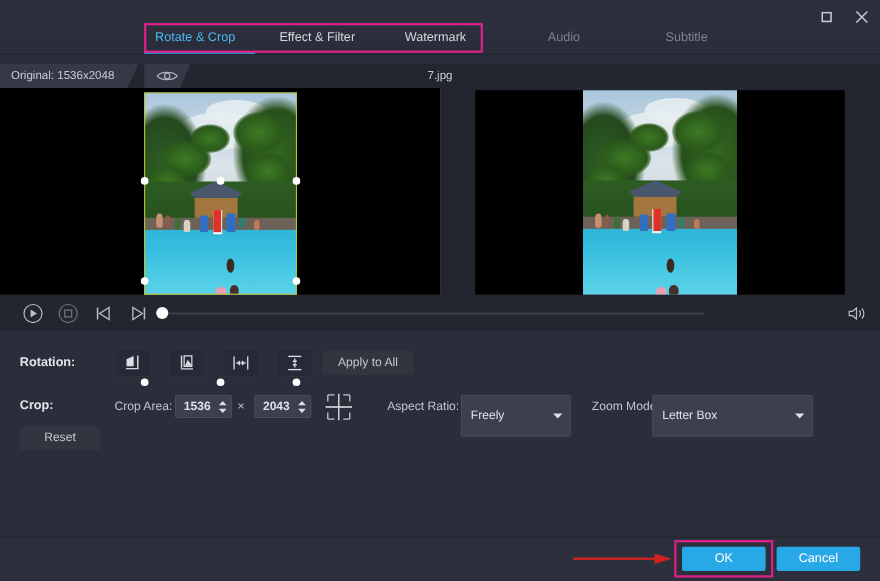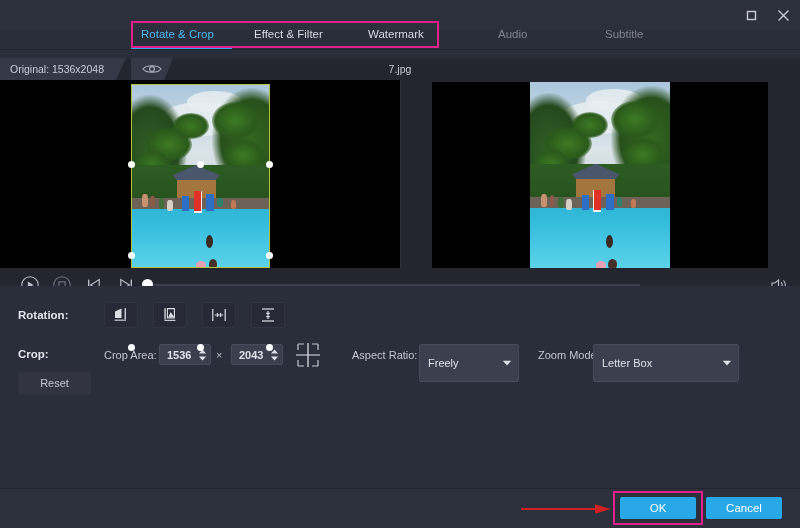--- a/index.html
+++ b/index.html
@@ -210,21 +210,21 @@
     color: #c9ccd6; white-space: nowrap;
   }
   .timecode .cur { color: #2fa8e8; }
   .vol {
     position: absolute; right: 12px; top: 0; height: 33px;
     display: flex; align-items: center; cursor: pointer;
   }
 
   
   .panel {
-    position: absolute; left: 0; top: 286px; width: 800px; height: 187px;
+    position: absolute; left: 0; top: 301px; width: 800px; height: 187px;
     background: #2a2d3a;
     padding-left: 21px;
   }
   .row-label {
     position: absolute;
     font-size: 11.5px; font-weight: bold; color: #e2e4ea;
   }
   .icon-btn {
     position: absolute; width: 34px; height: 26px;
     background: #272a36; border: 1px solid #31343f; border-radius: 2px;
@@ -485,20 +485,21 @@
       </svg>
     </div>
     <div class="icon-btn" style="left:251px;top:16px;">
       <svg width="18" height="18" viewBox="0 0 18 18">
         <rect x="3" y="2.4" width="12" height="1.2" fill="#dcdee4"></rect>
         <rect x="3" y="14.4" width="12" height="1.2" fill="#dcdee4"></rect>
         <path d="M9 5 L9 8.2 M9 8.2 L7.3 6.9 M9 8.2 L10.7 6.9" stroke="#dcdee4" stroke-width="1.2" fill="none"></path>
         <path d="M9 13 L9 9.8 M9 9.8 L7.3 11.1 M9 9.8 L10.7 11.1" stroke="#dcdee4" stroke-width="1.2" fill="none"></path>
       </svg>
     </div>
+    <div class="wide-btn" style="left:293px;top:18px;width:83px;height:22px;">Apply to All</div>
 
     <div class="row-label" style="left:18px;top:62px;">Crop:</div>
     <div class="wide-btn" style="left:18px;top:86px;width:73px;height:22px;">Reset</div>
 
     <div class="field-label" style="left:104px;top:63px;">Crop Area:</div>
 
     <div class="spin" style="left:159px;top:58px;width:52px;">
       <div class="val">1536</div>
       <div class="arrows">
         <svg width="9" height="5" viewBox="0 0 9 5">

